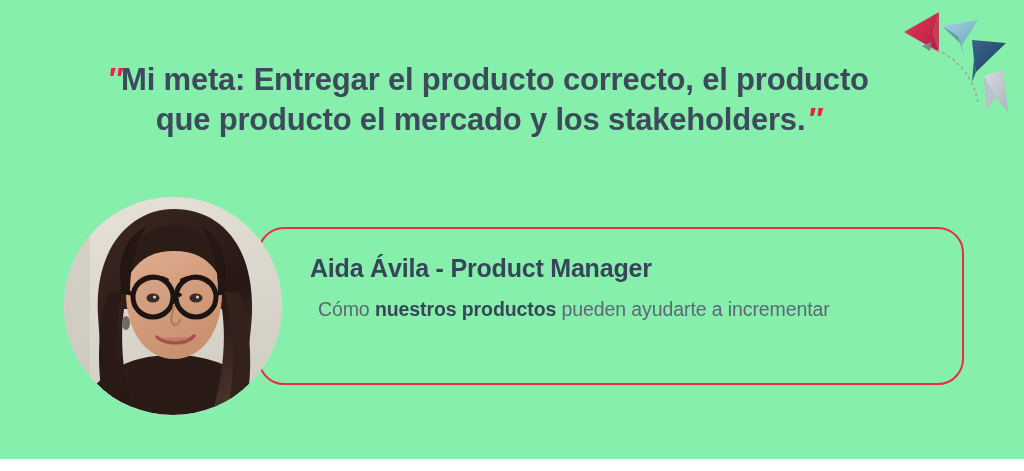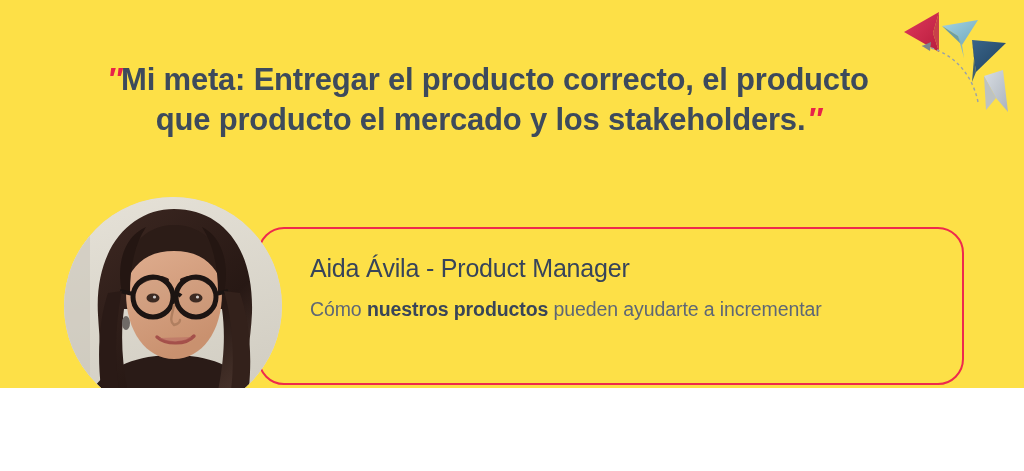--- a/index.html
+++ b/index.html
@@ -8,22 +8,22 @@
     background: #ffffff;
   }
   body {
     font-family: "Liberation Sans", sans-serif;
     -webkit-font-smoothing: antialiased;
   }
 
   .slide {
     position: relative;
     width: 1024px;
-    height: 388px;
-    background: #fde047;
+    height: 459px;
+    background: #86efac;
     overflow: hidden;
   }
 
   
   .deco-arrows {
     position: absolute;
     top: 0px;
     left: 890px;
     width: 134px;
     height: 120px;
@@ -69,32 +69,32 @@
     background: transparent;
   }
   .card-text {
     position: absolute;
     left: 310px;
     top: 252px;
     width: 650px;
   }
   .speaker-name {
     font-size: 25px;
-    font-weight: normal;
+    font-weight: bold;
     color: #37445a;
     line-height: 32px;
     letter-spacing: -0.2px;
     margin: 0 0 10px 0;
     white-space: nowrap;
   }
   .speaker-desc {
     font-size: 19.5px;
     line-height: 30px;
     color: #5e6775;
-    margin: 0;
+    margin: 8px;
     letter-spacing: -0.1px;
   }
   .speaker-desc b {
     color: #394558;
     font-weight: bold;
   }
   .desc-line { display: block; white-space: nowrap; }
 
   
   .avatar {

